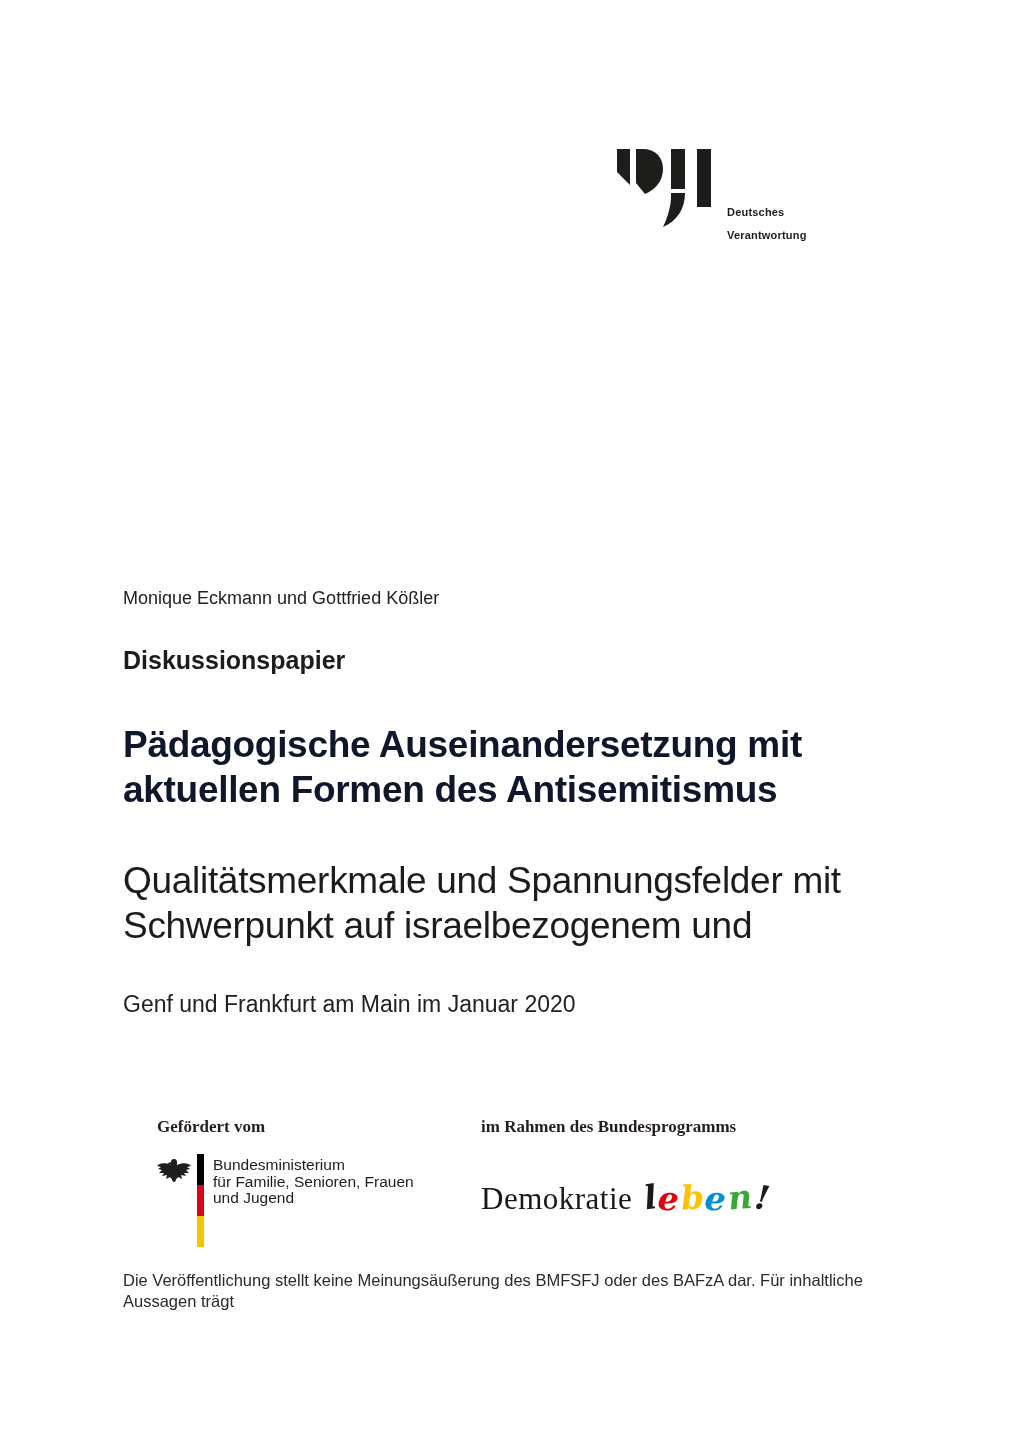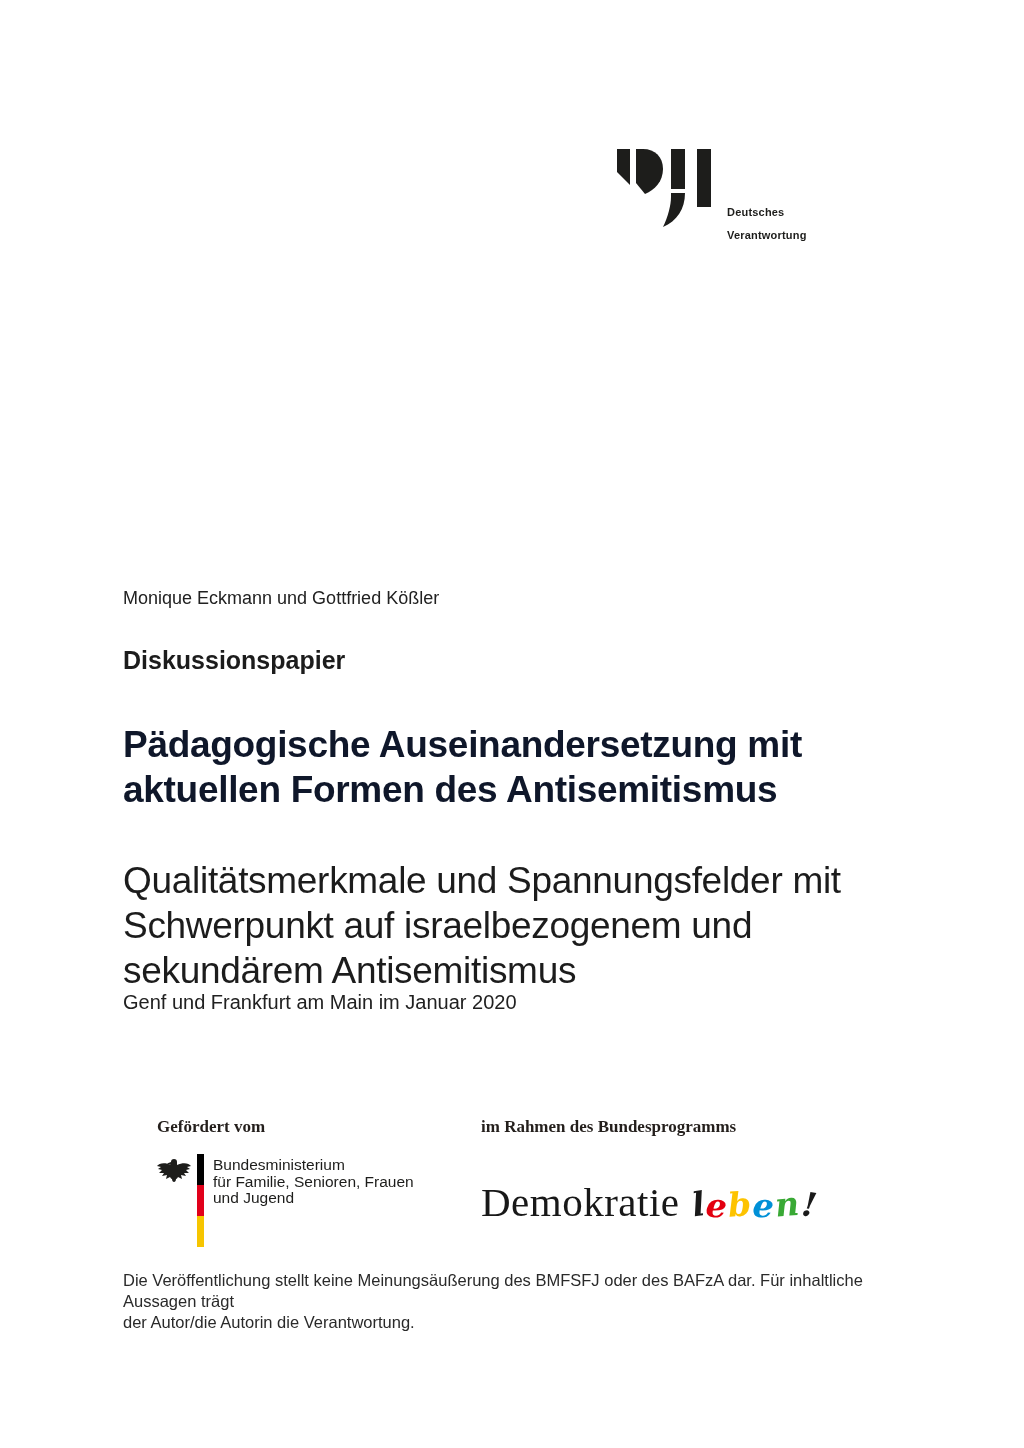--- a/index.html
+++ b/index.html
@@ -21,21 +21,21 @@
     color: #1d1d1b; letter-spacing: 0.2px;
   }
   .dji-text span { display: block; }
 
   
   .author   { left: 123px; top: 588px; font-size: 18px; color: #212121; }
   .kicker   { left: 123px; top: 646px; font-size: 25px; font-weight: bold; color: #1c1c1c; }
   .title    { left: 123px; top: 722px; font-size: 37px; font-weight: bold; line-height: 45px; color: #0f172a; letter-spacing: -0.3px; }
   .subtitle { left: 123px; top: 818px; font-size: 37px; font-weight: 400; line-height: 45px; color: #1c1c1c; letter-spacing: -0.3px; margin-top: 40px; }
   .title span, .subtitle span { display: block; }
-  .dateline { left: 123px; top: 991px; font-size: 20px; color: #212121; }
+  .dateline { left: 123px; top: 991px; font-size: 23px; color: #212121; }
 
   
   .fund-label {
     font-family: "Liberation Serif", serif;
     font-weight: bold; font-size: 17px; color: #241f1c;
   }
   .fund-left  { left: 157px; top: 1117px; }
   .fund-right { left: 481px; top: 1117px; }
 
   .eagle { left: 156px; top: 1155px; width: 36px; height: 38px; }
@@ -43,21 +43,21 @@
   .flag-stripe div { flex: 1; }
   .ministry-text {
     left: 213px; top: 1157px;
     font-size: 15.5px; line-height: 16.5px; color: #1d1d1b;
   }
   .ministry-text span { display: block; }
 
   .program-logo { left: 481px; top: 1178px; display: flex; align-items: baseline; }
   .program-word1 {
     font-family: "Liberation Serif", serif;
-    font-size: 41px; color: #181818; letter-spacing: 0.5px;
+    font-size: 31px; color: #181818; letter-spacing: 0.5px;
   }
   .program-word2 { margin-left: 12px; white-space: nowrap; }
   .lb {
     display: inline-block;
     font-family: "DejaVu Serif", serif;
     font-style: italic; font-weight: bold;
     font-size: 33px; letter-spacing: -3px;
   }
   .lb:nth-child(1) { transform: rotate(-8deg); }
   .lb:nth-child(2) { transform: rotate(5deg) translateY(1px); }
@@ -98,21 +98,20 @@
 <p class="abs kicker">Diskussionspapier</p>
 
 <h1 class="abs title">
   <span>Pädagogische Auseinandersetzung mit</span>
   <span>aktuellen Formen des Antisemitismus</span>
 </h1>
 
 <h2 class="abs subtitle">
   <span>Qualitätsmerkmale und Spannungsfelder mit</span>
   <span>Schwerpunkt auf israelbezogenem und</span>
-  <span>sekundärem Antisemitismus</span>
 </h2>
 
 <p class="abs dateline">Genf und Frankfurt am Main im Januar 2020</p>
 
 <p class="abs fund-label fund-left">Gefördert vom</p>
 <p class="abs fund-label fund-right">im Rahmen des Bundesprogramms</p>
 
 <svg class="abs eagle" viewBox="0 0 36 36" aria-hidden="true">
   <path fill="#1d1d1b" d="M18,3 a3,3 0 0 1 3,3 l0,3 c6,-3 12,-2 14,1 l-4,1 3,2 -4,1 3,3 -5,0 2,3 -5,-1 1,4 -4,-2 c0,0 -1,2 -2,2 0,2 -1,3 -2,3 -1,0 -2,-1 -2,-3 -1,0 -2,-2 -2,-2 l-4,2 1,-4 -5,1 2,-3 -5,0 3,-3 -4,-1 3,-2 -4,-1 c2,-3 8,-4 14,-1 l0,-3 a3,3 0 0 1 3,-3 z"></path>
   <path fill="#1d1d1b" d="M15,6 l-4,1.5 4,1.5 z"></path>
@@ -137,14 +136,13 @@
     <span class="lb" style="color: rgb(227, 0, 15);">e</span>
     <span class="lb" style="color: rgb(253, 195, 0);">b</span>
     <span class="lb" style="color: rgb(0, 144, 215);">e</span>
     <span class="lb" style="color: rgb(57, 169, 53);">n</span>
     <span class="lb" style="color: rgb(26, 26, 26);">!</span>
   </span>
 </div>
 
 <footer class="abs disclaimer">
   <span>Die Veröffentlichung stellt keine Meinungsäußerung des BMFSFJ oder des BAFzA dar. Für inhaltliche Aussagen trägt</span>
-  <span>der Autor/die Autorin die Verantwortung.</span>
 </footer>
 
 </body></html>

